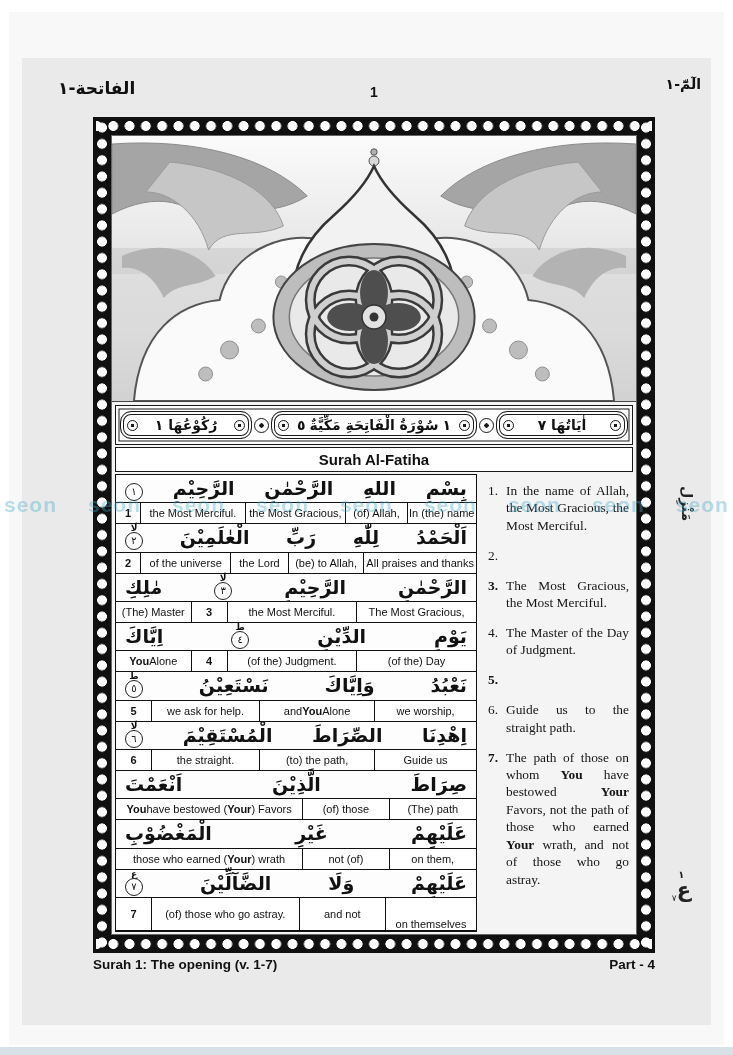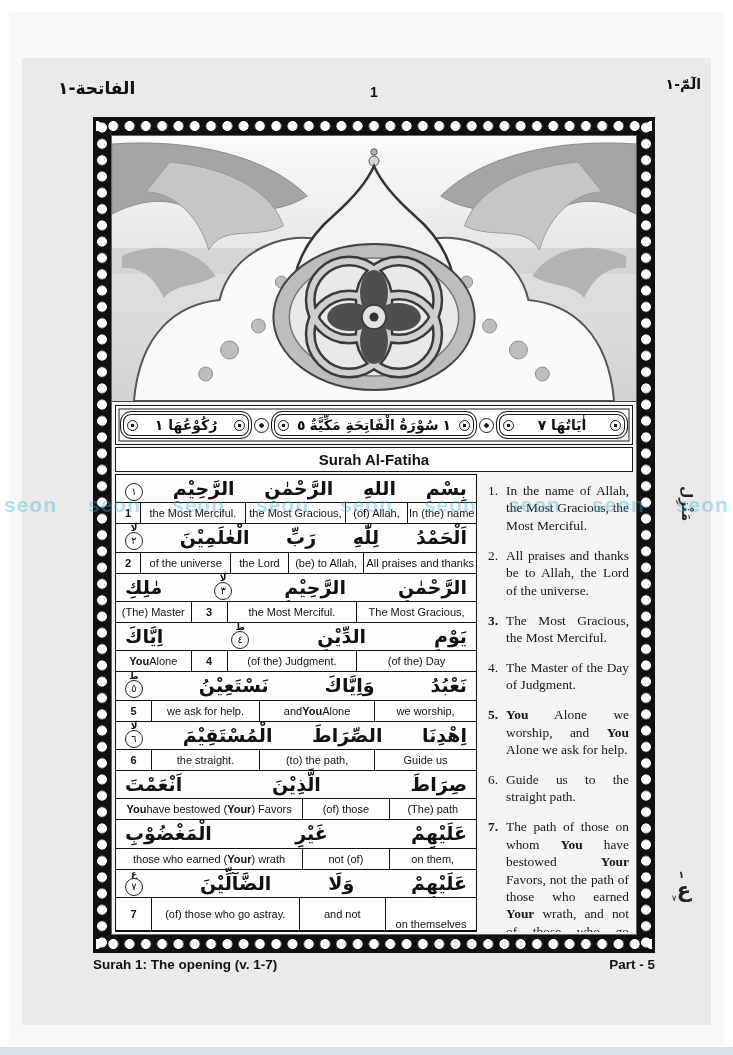--- a/index.html
+++ b/index.html
@@ -331,51 +331,49 @@
             <div class="en-cell" style="flex: 0 1 25%; margin-top: 20px;">on themselves</div>
           </div>
         </div>
       <div class="tr-col">
           <div class="tr-para">
             <span class="tr-num">1.</span>
             <span class="tr-text">In the name of Allah, the Most Gracious, the Most Merciful.</span>
           </div>
           <div class="tr-para">
             <span class="tr-num">2.</span>
-            <span class="tr-text">All praises and thanks be to Allah, the Lord of the universe.</span>
           </div>
           <div class="tr-para">
             <span class="tr-num b">3.</span>
             <span class="tr-text">The Most Gracious, the Most Merciful.</span>
           </div>
           <div class="tr-para">
             <span class="tr-num">4.</span>
             <span class="tr-text">The Master of the Day of Judgment.</span>
           </div>
           <div class="tr-para">
             <span class="tr-num b">5.</span>
-            <span class="tr-text"><b>You</b> Alone we worship, and <b>You</b> Alone we ask for help.</span>
           </div>
           <div class="tr-para">
             <span class="tr-num">6.</span>
             <span class="tr-text">Guide us to the straight path.</span>
           </div>
           <div class="tr-para">
             <span class="tr-num b">7.</span>
             <span class="tr-text">The path of those on whom <b>You</b> have bestowed <b>Your</b> Favors, not the path of those who earned <b>Your</b> wrath, and not of those who go astray.</span>
           </div>
         </div>
     </div>
 
   </div>
 </div>
 
 <div class="footer">
   <span>Surah 1: The opening (v. 1-7)</span>
-  <span>Part - 5</span>
+  <span>Part - 4</span>
 </div>
 
 <div class="manzil">مَنْزِل</div>
 <div class="ruku-mark">
   <div class="ruku-top">١</div>
   <div><span class="ruku-ayn">ع</span><span class="ruku-sub">٧</span></div>
 </div>
 
 <div class="wm" style="color: rgba(70, 170, 200, 0.38);">
     <span>seon</span>

